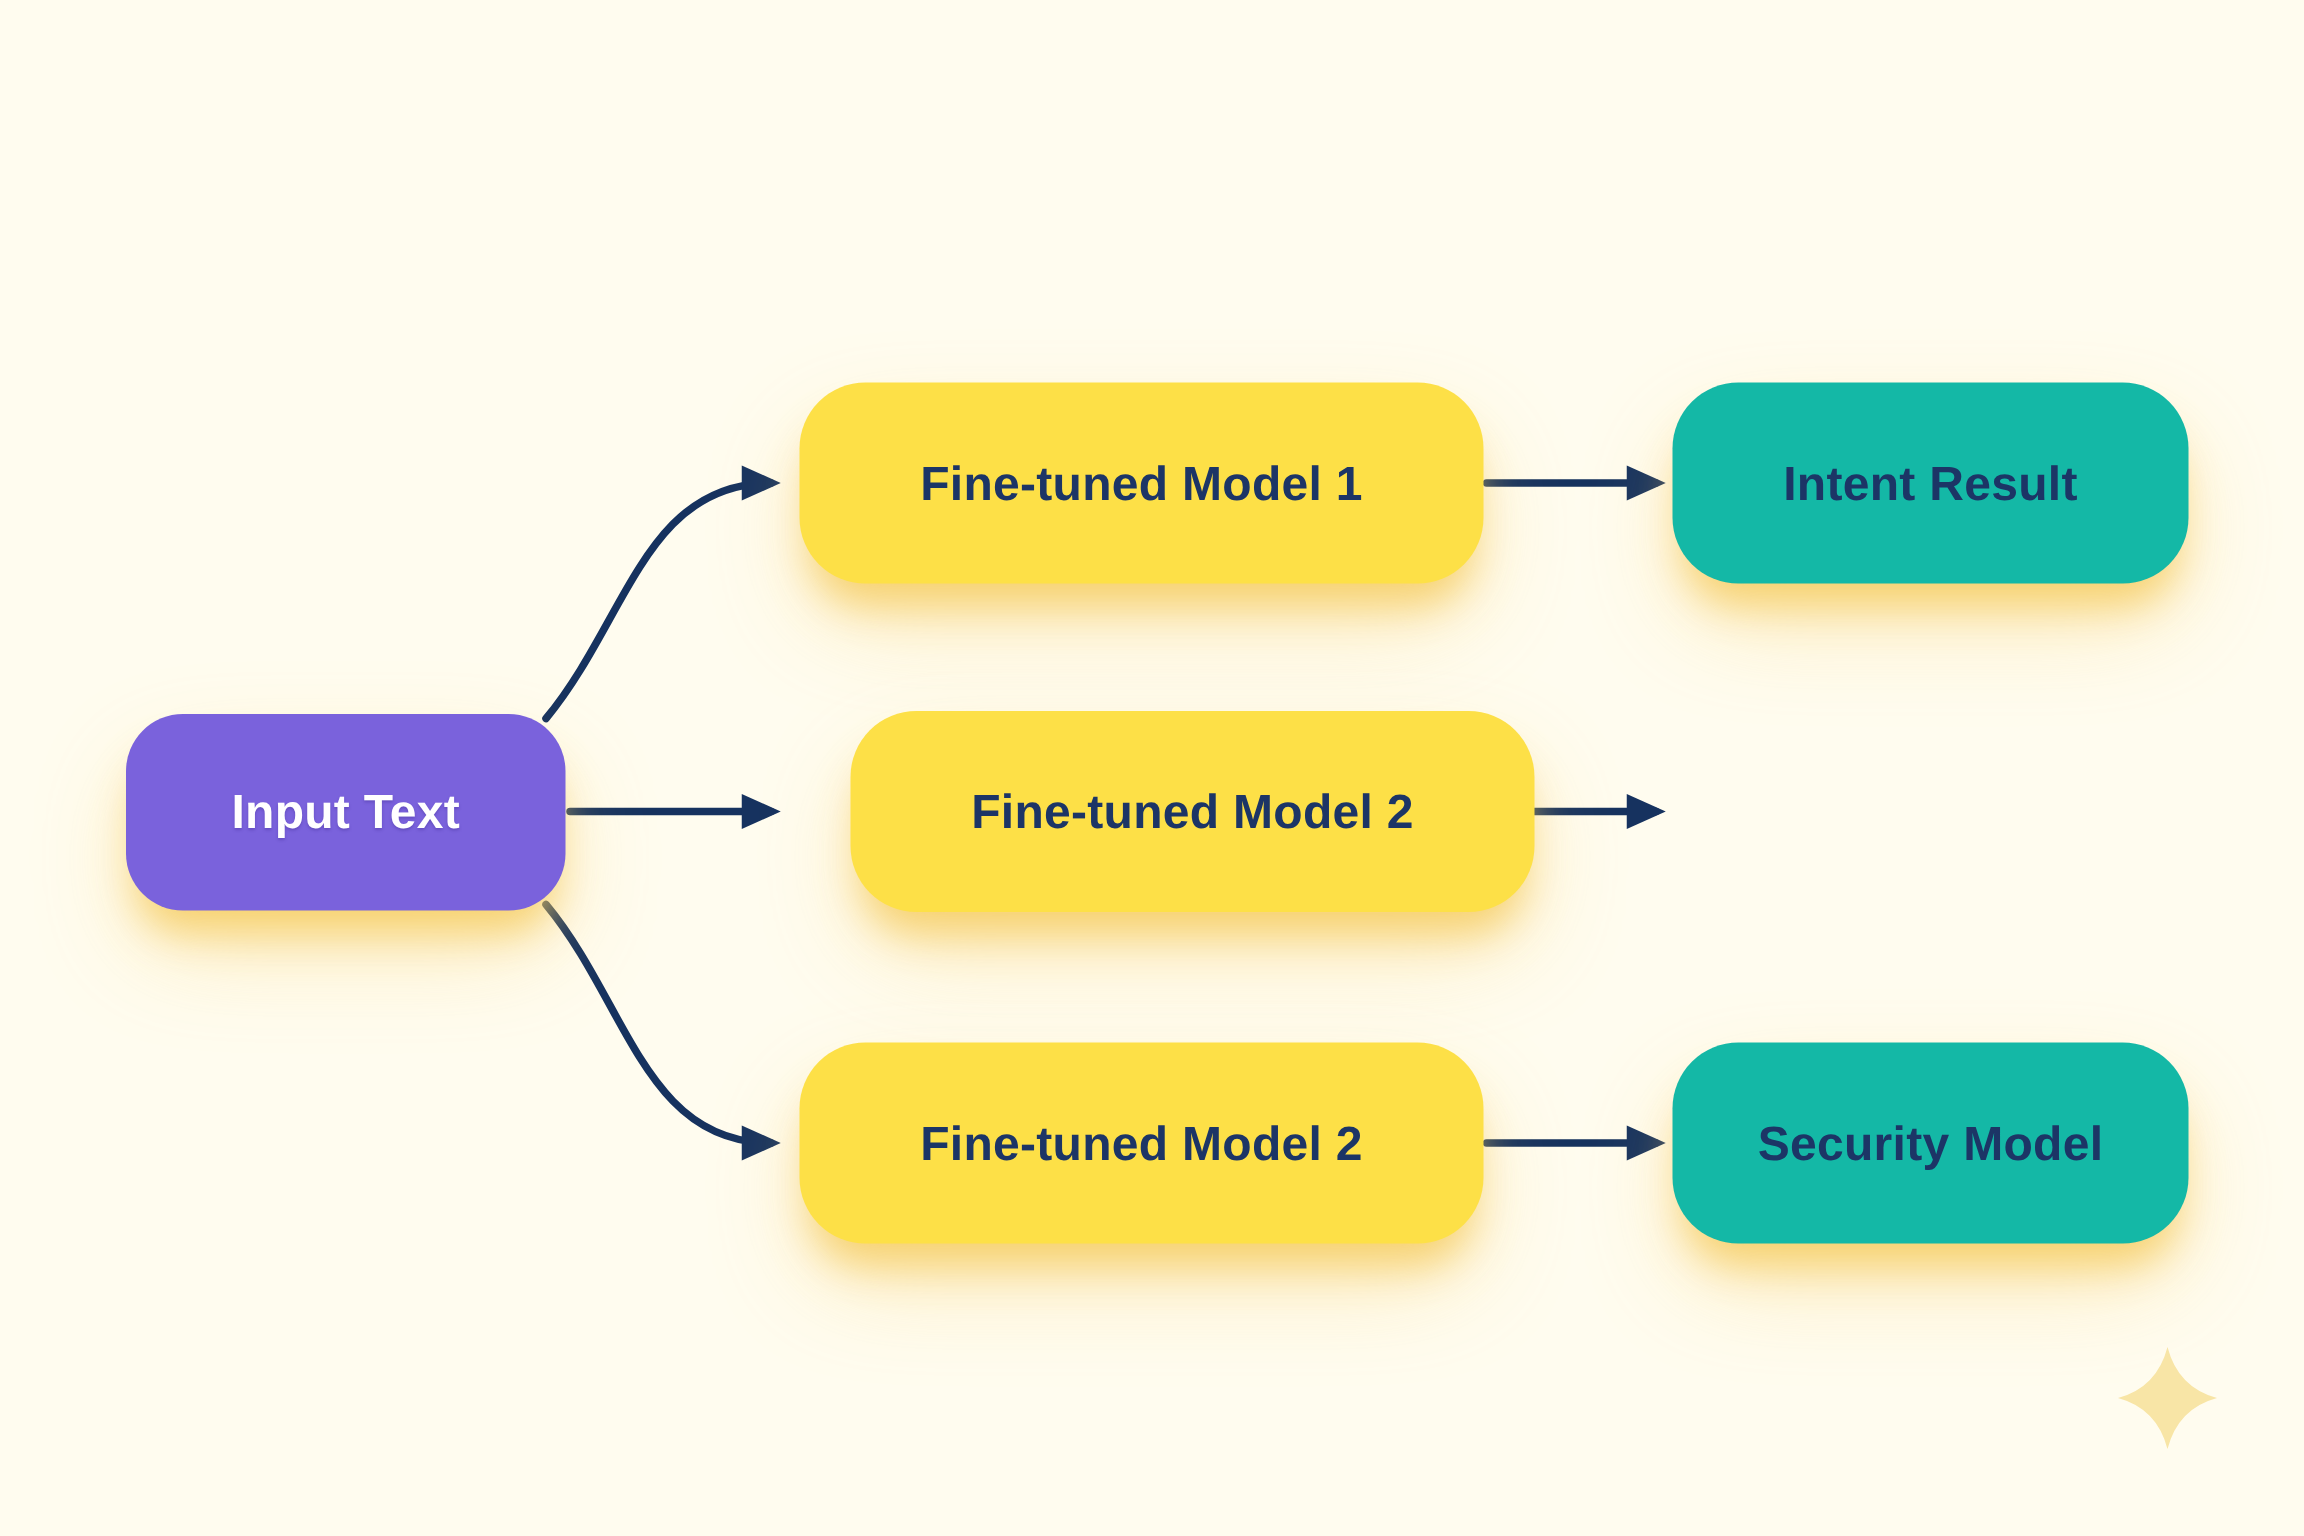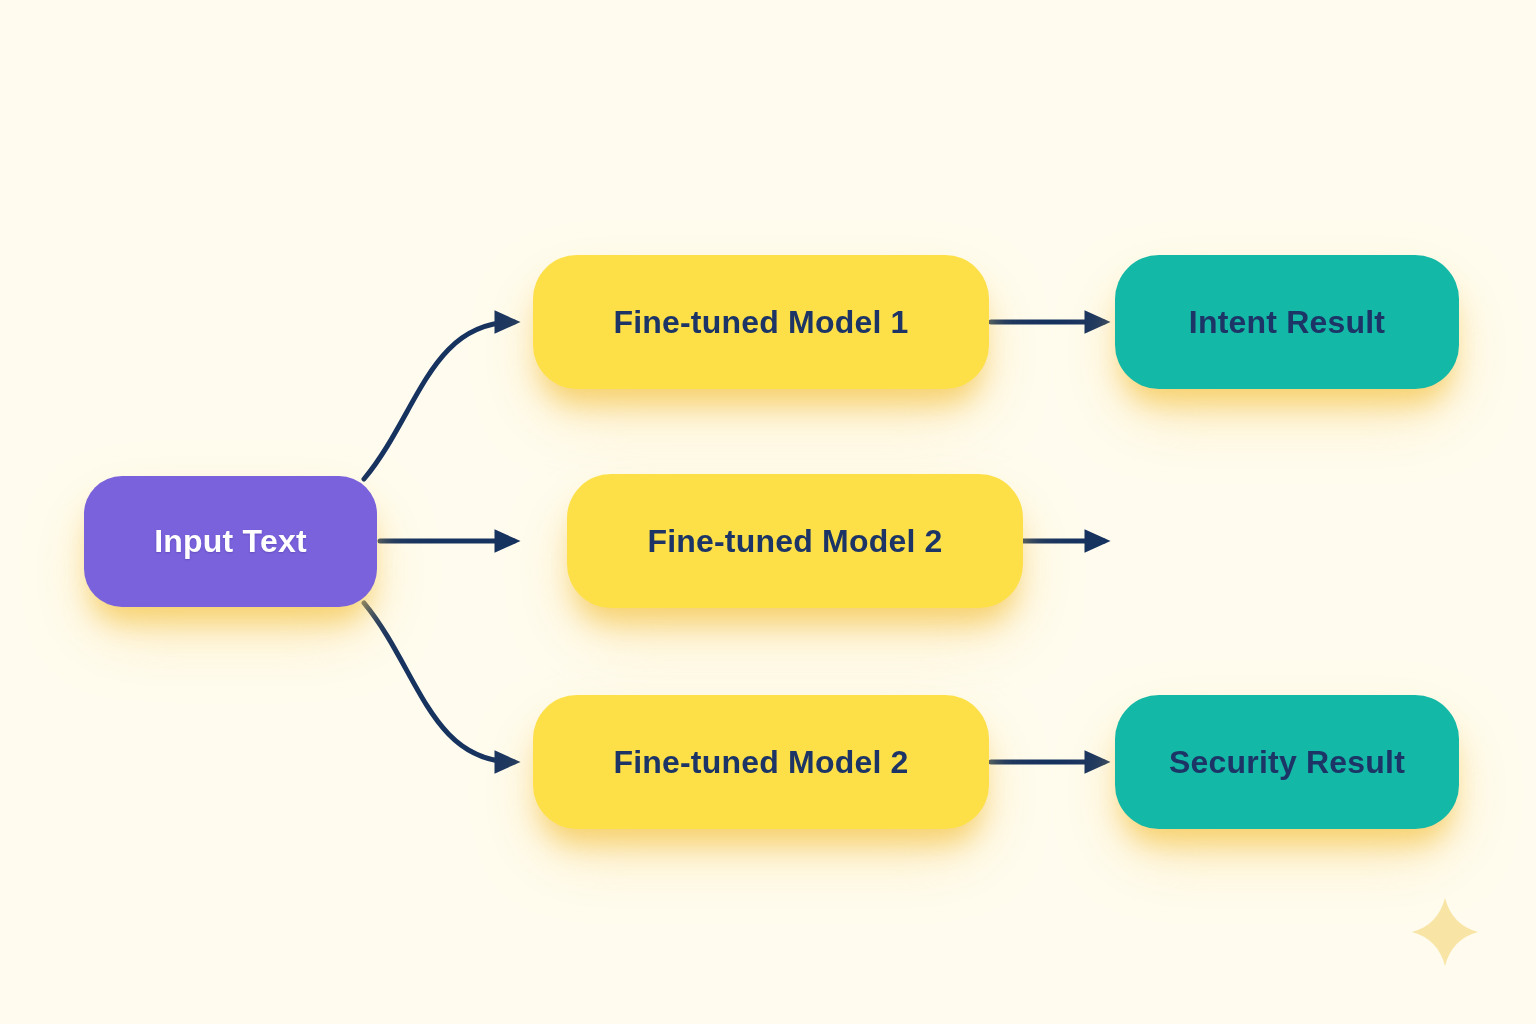--- a/index.html
+++ b/index.html
@@ -104,20 +104,20 @@
     <span>Fine-tuned Model 2</span>
   </div>
   <div class="node node-model row3">
     <span>Fine-tuned Model 2</span>
   </div>
 
   <div class="node node-result row1">
     <span>Intent Result</span>
   </div>
   <div class="node node-result row3">
-    <span>Security Result</span>
+    <span>Security Model</span>
   </div>
 
   <svg class="sparkle" viewBox="0 0 74 74" xmlns="http://www.w3.org/2000/svg">
     <path d="M 37 3 Q 44 30 70 37 Q 44 44 37 71 Q 30 44 4 37 Q 30 30 37 3 Z" fill="#F8E5A6"></path>
   </svg>
 
 </div>
 
 </body></html>

